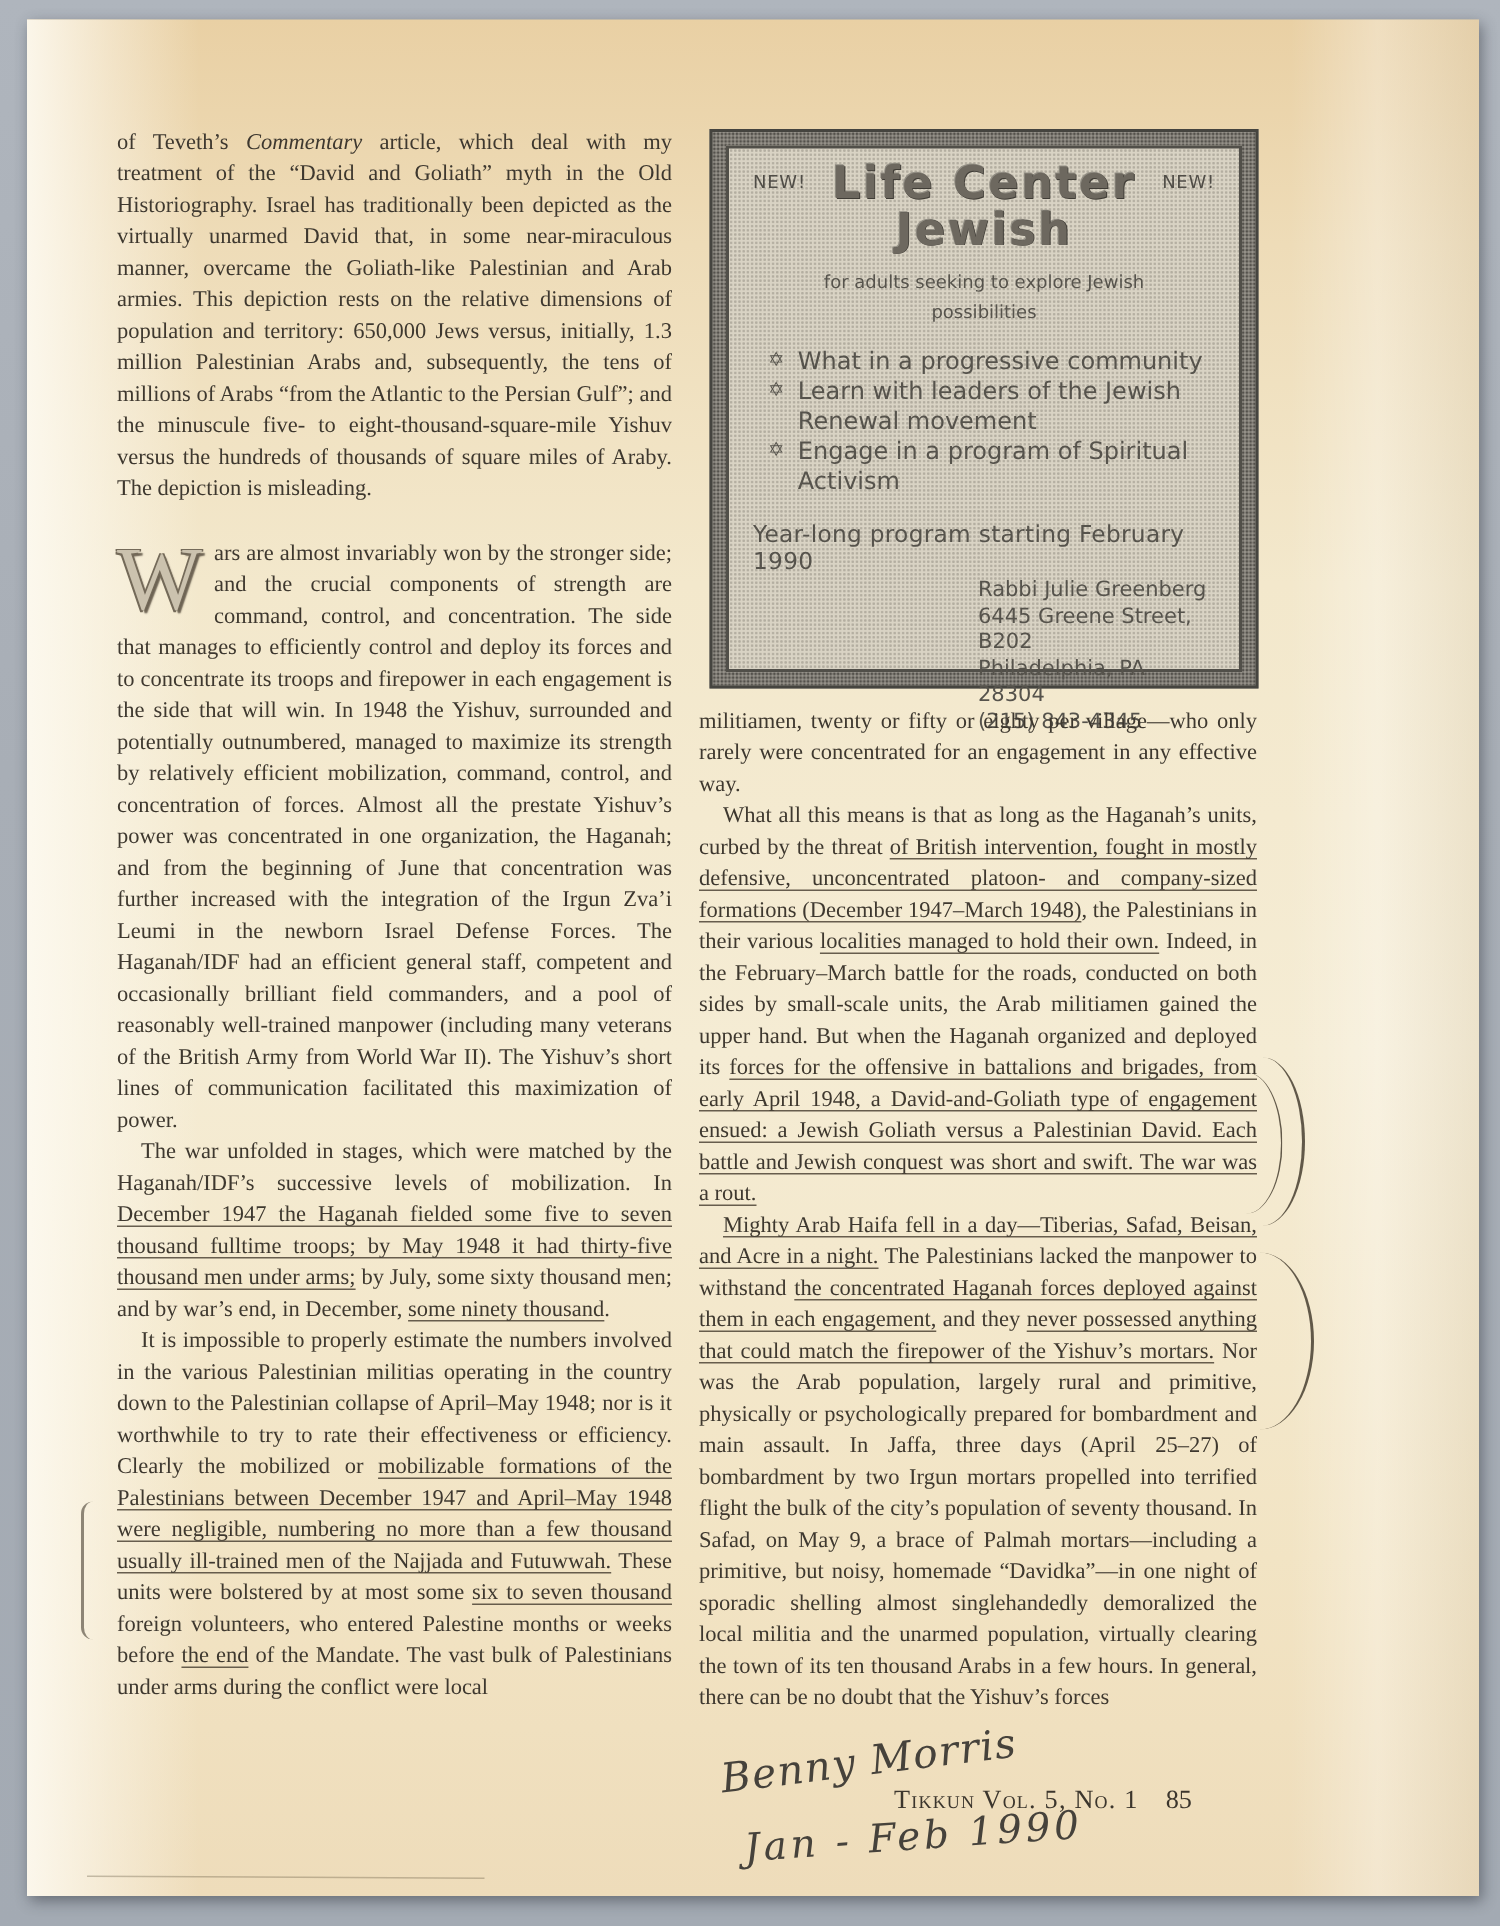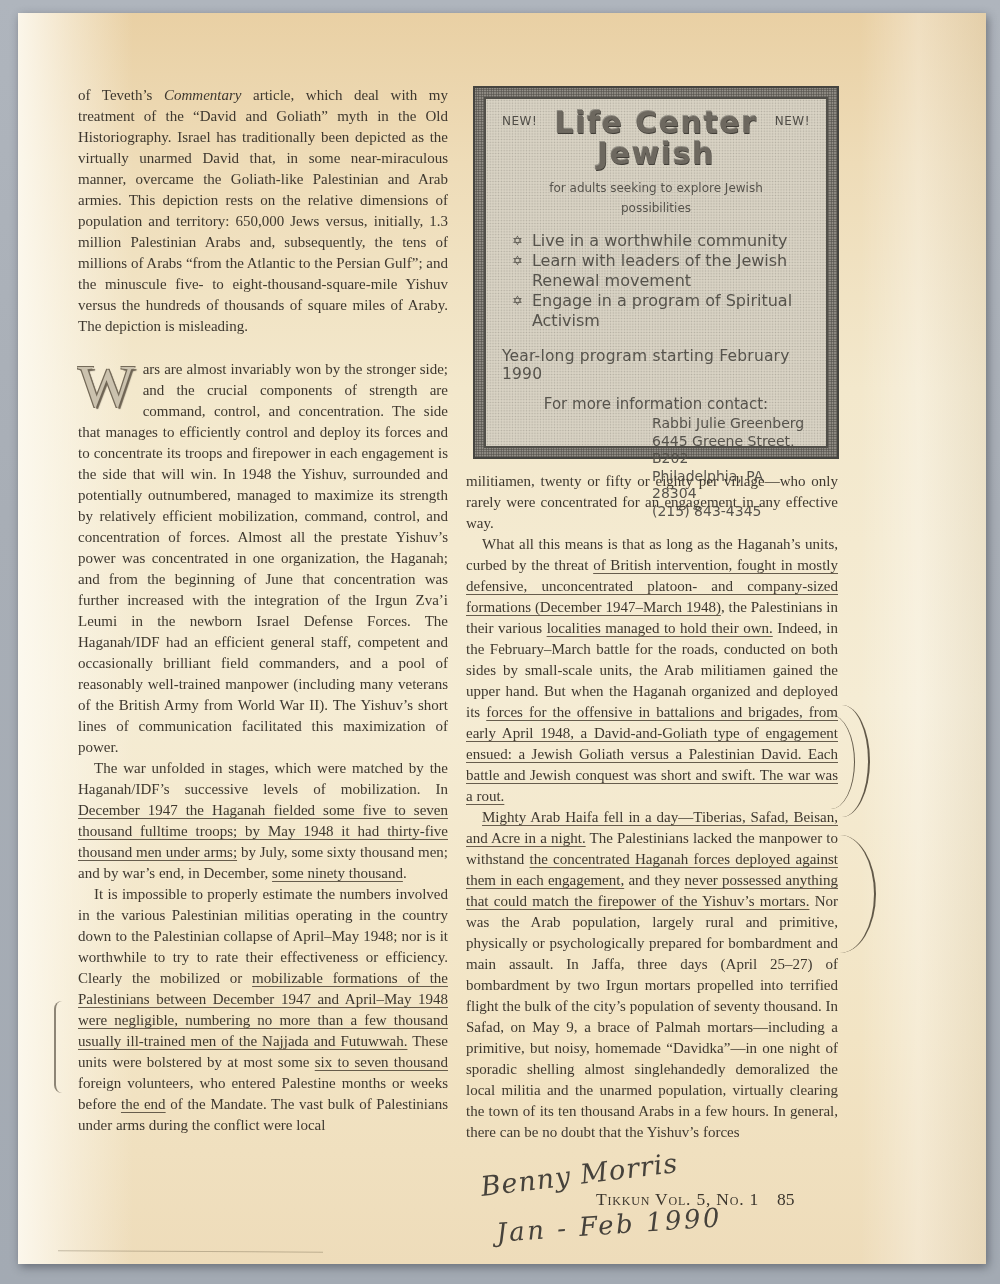--- a/index.html
+++ b/index.html
@@ -101,33 +101,32 @@
       <div class="ad-header">
         <span class="ad-badge left">NEW!</span>
         <span class="ad-badge right">NEW!</span>
         <div class="ad-title">Life Center</div>
         <div class="ad-title">Jewish</div>
       </div>
       <div class="ad-subtitle">for adults seeking to explore Jewish possibilities</div>
       <div class="ad-bullets">
           <div class="list-row">
             <span class="star-icon">✡</span>
-            <span>Live in a worthwhile community</span>
+            <span>What in a progressive community</span>
           </div>
           <div class="list-row">
             <span class="star-icon">✡</span>
             <span>Learn with leaders of the Jewish Renewal movement</span>
           </div>
           <div class="list-row">
             <span class="star-icon">✡</span>
             <span>Engage in a program of Spiritual Activism</span>
           </div>
         </div>
       <div class="ad-program">Year-long program starting February 1990</div>
-      <div class="ad-contact-intro">For more information contact:</div>
       <div class="ad-contact">
           <div class="list-row"><span>Rabbi Julie Greenberg</span></div>
           <div class="list-row"><span>6445 Greene Street, B202</span></div>
           <div class="list-row"><span>Philadelphia, PA 28304</span></div>
           <div class="list-row"><span>(215) 843-4345</span></div>
         </div>
     </div>
   </div>
 
   <div class="col col-right">

